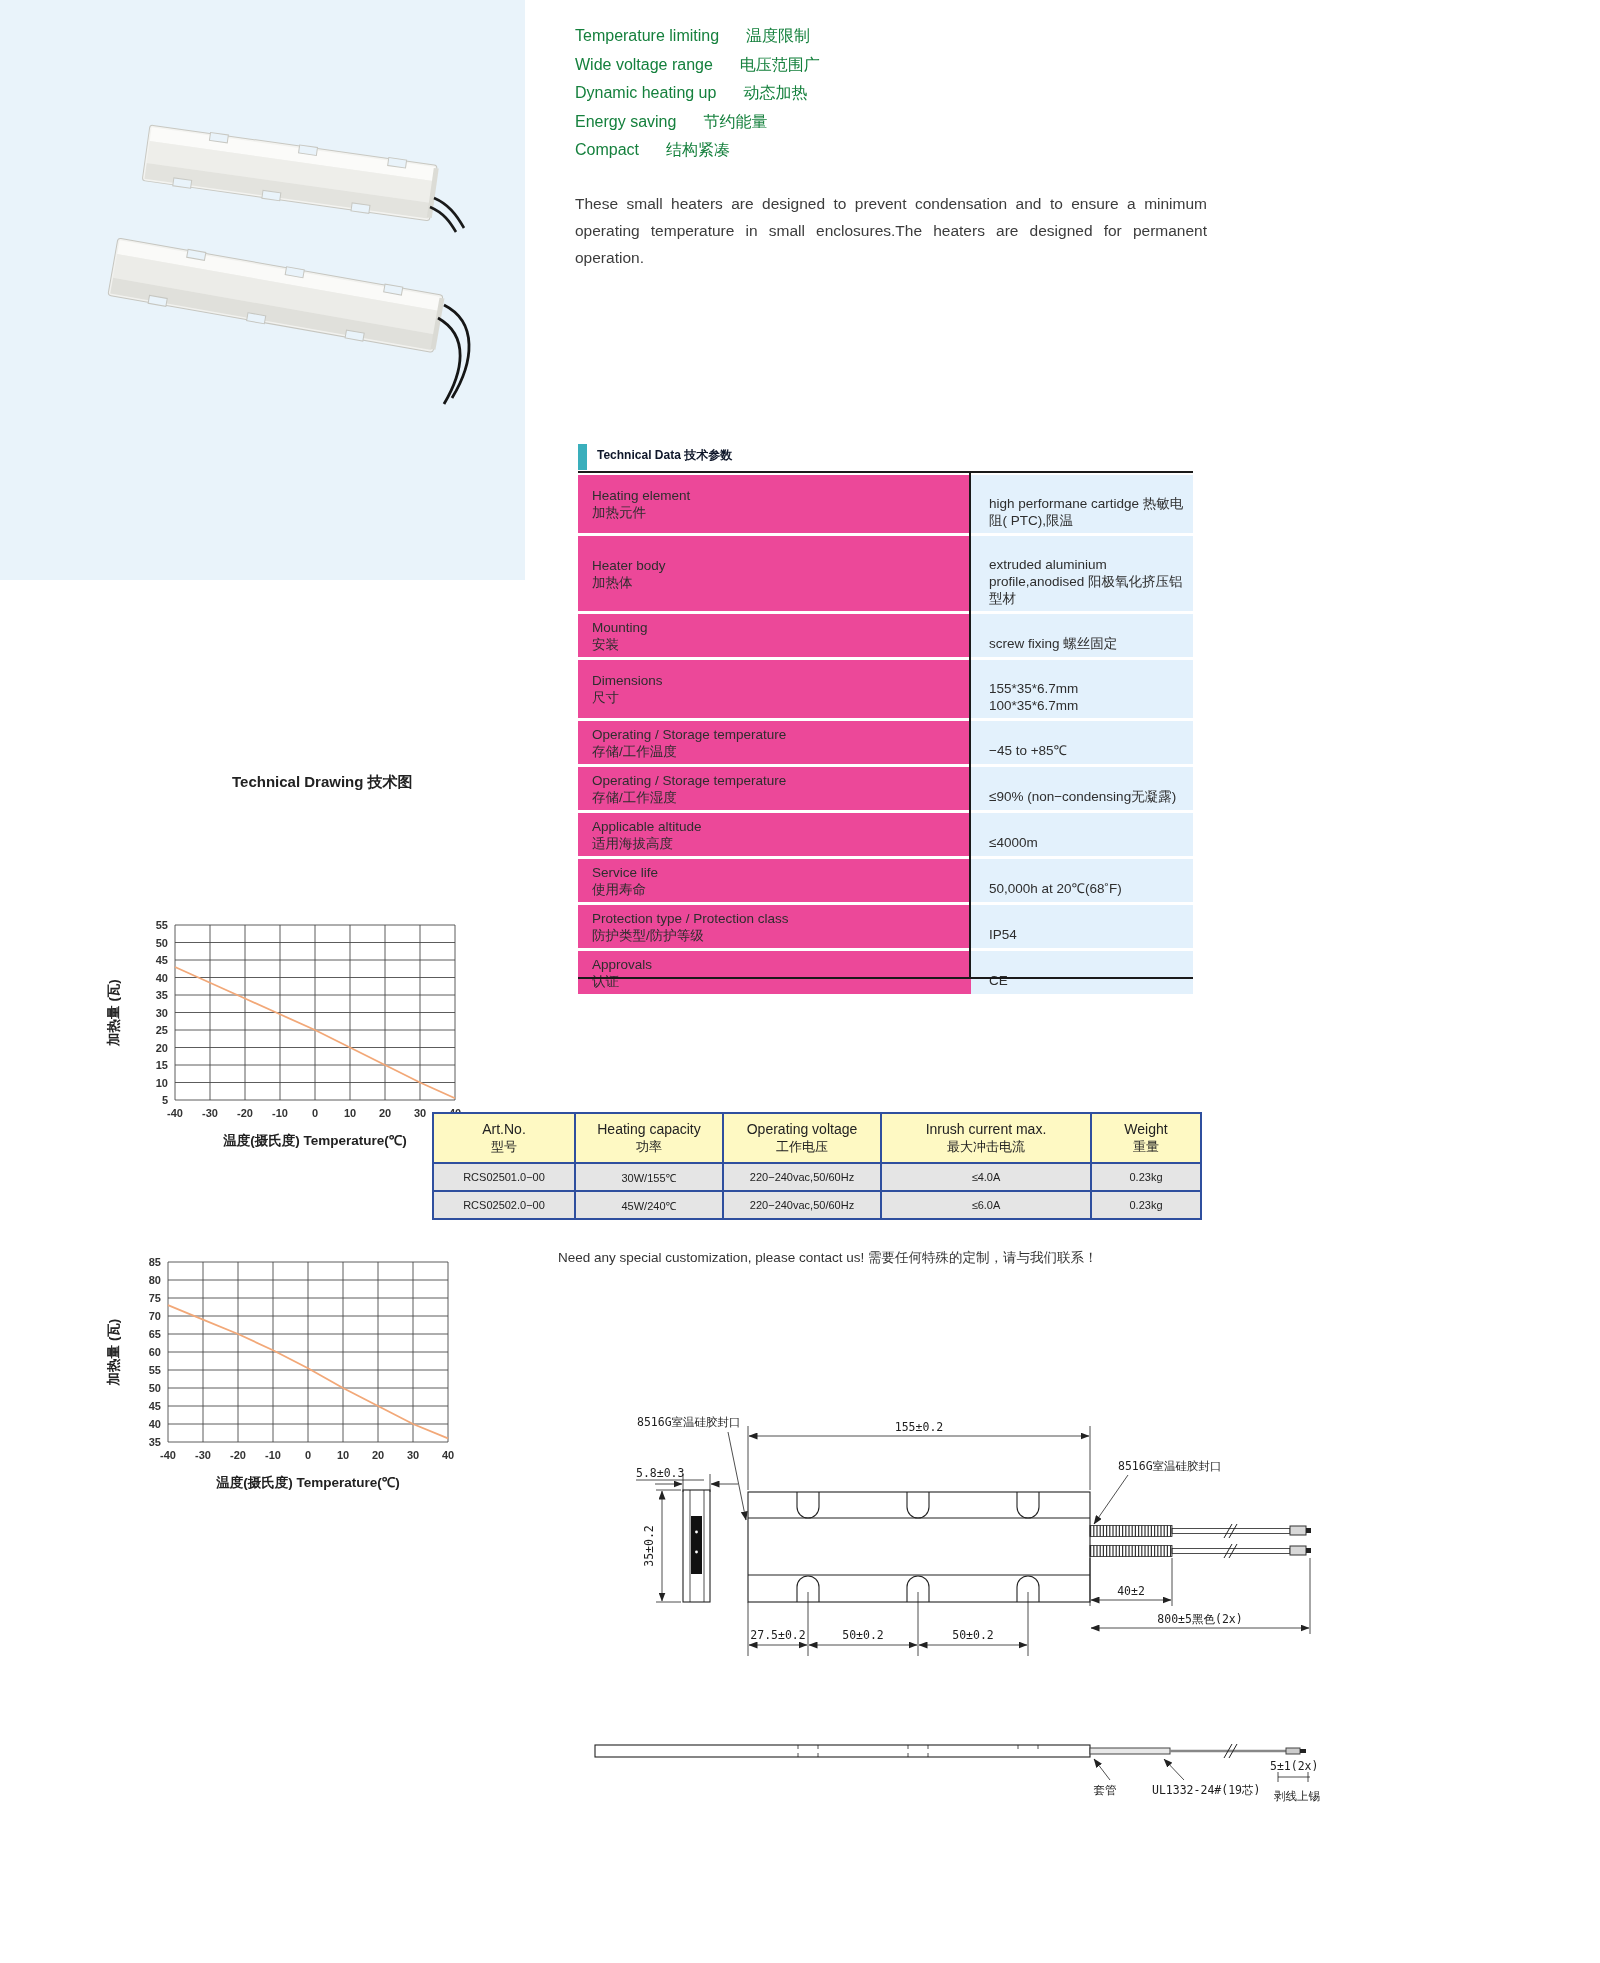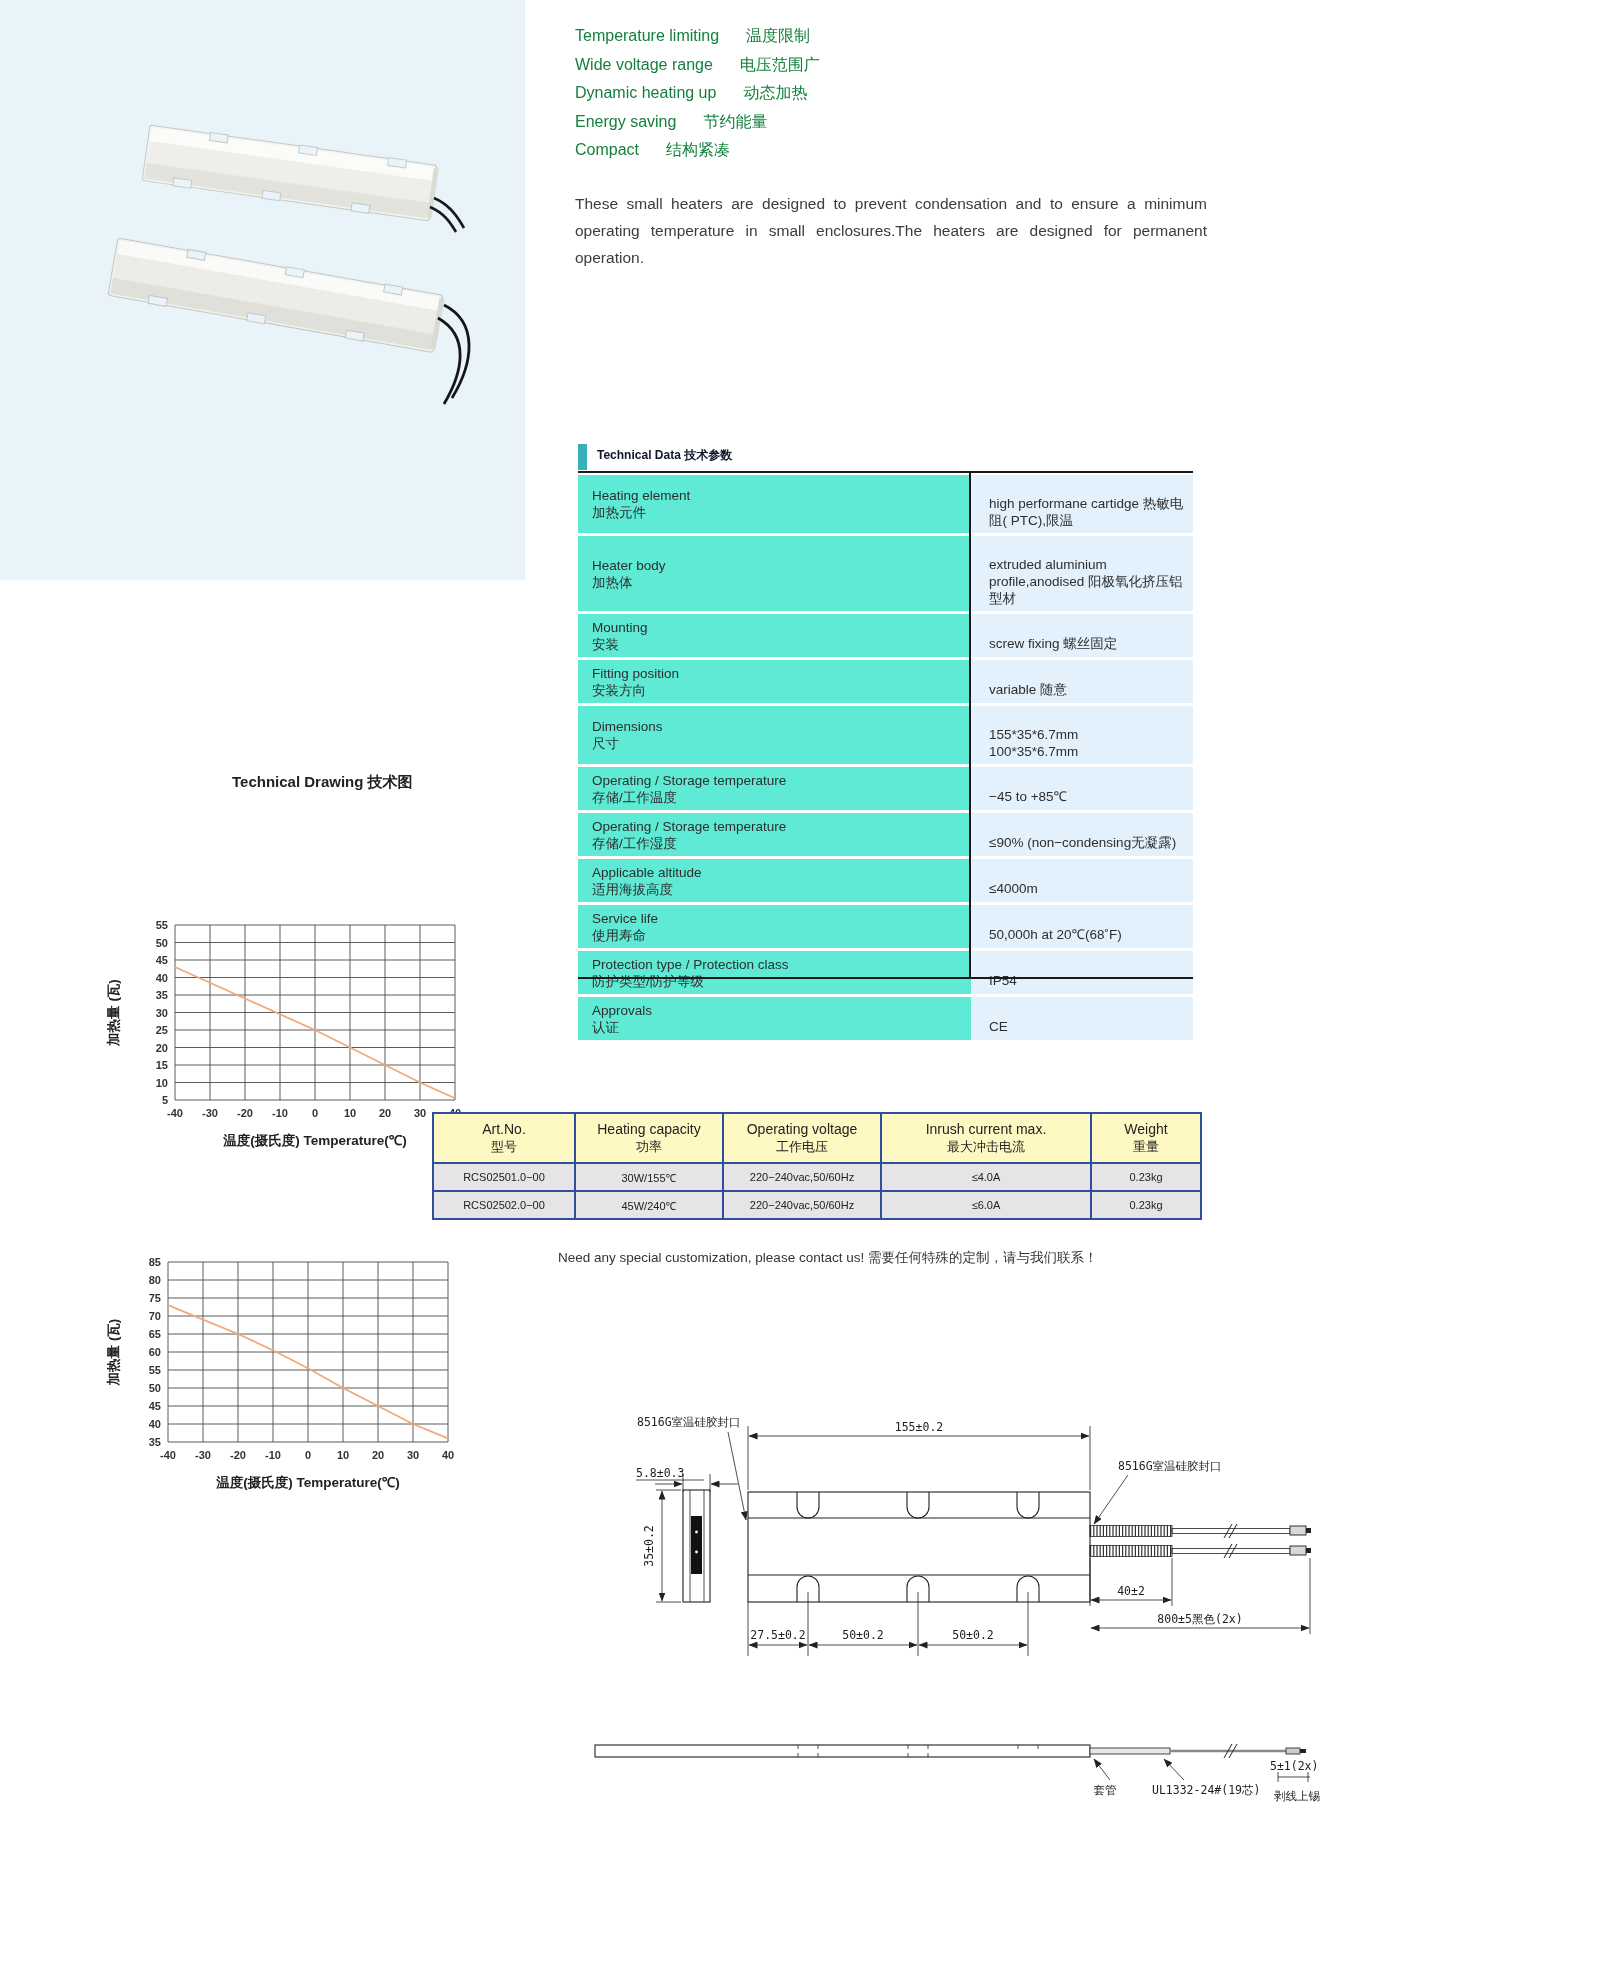--- a/index.html
+++ b/index.html
@@ -8,21 +8,21 @@
   #page{position:relative;width:1600px;height:1963px;background:#fff;overflow:hidden}
   .abs{position:absolute}
   .feat{font-size:16px;color:#15803d;line-height:28.5px;white-space:nowrap}
   .feat .zh{margin-left:27px}
   .desc{font-size:15.5px;color:#3c3c3c;line-height:27px;text-align:justify}
   .desc .zh-line{text-align:left;margin-top:0}
   .section-title{font-size:12px;font-weight:700;color:#0f172a;white-space:nowrap}
   .teal-bar{width:9px;height:26px}
   .hline,.vline{background:#1a1a1a}
   .trow{display:flex;margin-bottom:3px}
-  .tlabel{width:393px;background:#5eead4;padding:4px 8px 4px 14px;font-size:13.5px;line-height:17px;
+  .tlabel{width:393px;background:#ec4899;padding:4px 8px 4px 14px;font-size:13.5px;line-height:17px;
           display:flex;flex-direction:column;justify-content:center;min-height:43px}
   .tvalue{flex:1;background:#e3f1fc;padding:20px 8px 4px 18px;font-size:13.5px;line-height:17px;
           display:flex;flex-direction:column;justify-content:center;min-height:43px;white-space:pre-line}
   .ptable{border-collapse:collapse;table-layout:fixed}
   .ptable th,.ptable td{border:2px solid #2f4f9e;text-align:center;vertical-align:middle;color:#222}
   .ptable th{background:#fef9c3;font-weight:400;height:50px;font-size:14px;line-height:18px}
   .ptable th .zh{font-size:13px}
   .ptable td{height:28px;font-size:11px;background:#e5e5e5}
   .note{font-size:13.5px;color:#333;white-space:nowrap}
   .draw-title{font-size:15px;font-weight:700;color:#222}
@@ -104,27 +104,20 @@
           <div>加热体</div>
         </div>
         <div class="tvalue">extruded  aluminium  profile,anodised   阳极氧化挤压铝型材</div>
       </div>
       <div class="trow">
         <div class="tlabel">
           <div>Mounting</div>
           <div>安装</div>
         </div>
         <div class="tvalue">screw fixing  螺丝固定</div>
-      </div>
-      <div class="trow">
-        <div class="tlabel">
-          <div>Fitting position</div>
-          <div>安装方向</div>
-        </div>
-        <div class="tvalue">variable 随意</div>
       </div>
       <div class="trow">
         <div class="tlabel">
           <div>Dimensions</div>
           <div>尺寸</div>
         </div>
         <div class="tvalue">155*35*6.7mm
 100*35*6.7mm</div>
       </div>
       <div class="trow">

